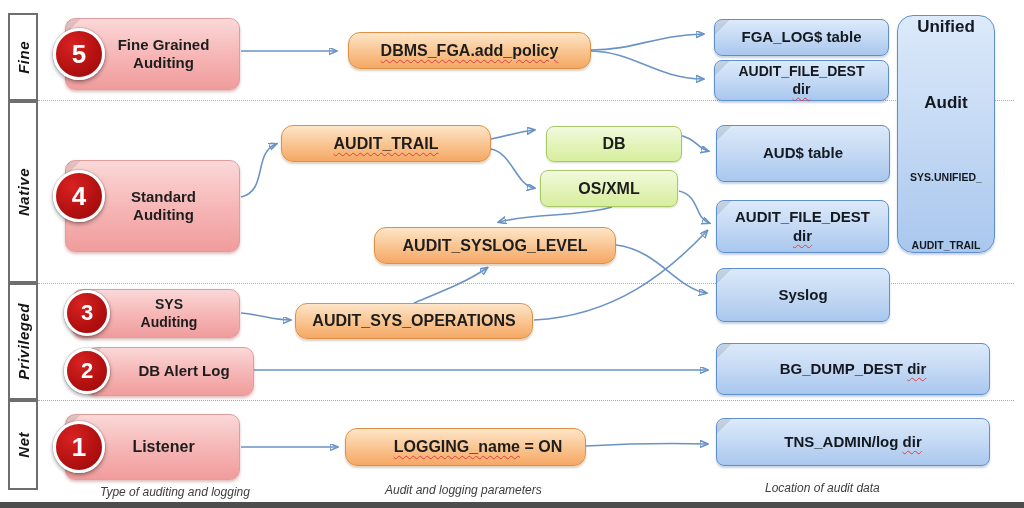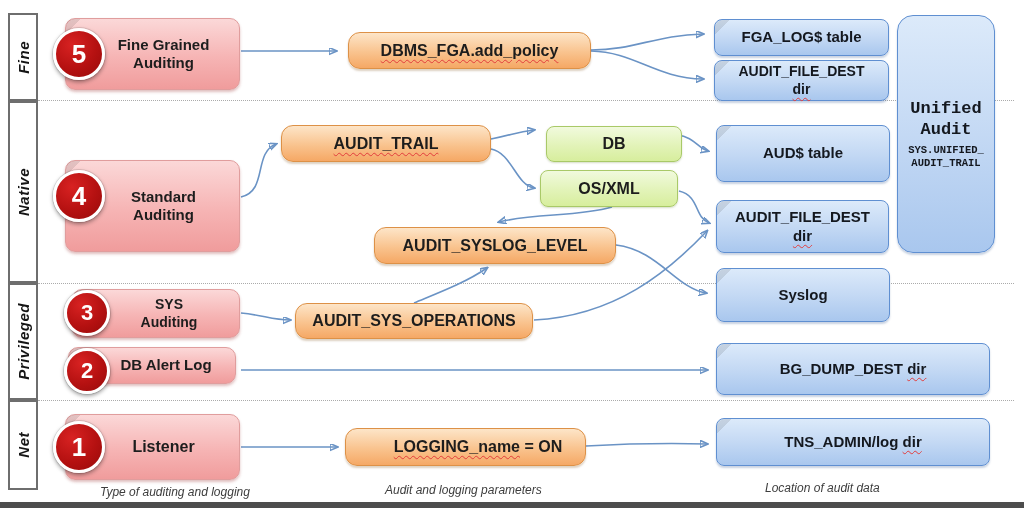--- a/index.html
+++ b/index.html
@@ -67,21 +67,21 @@
     border:3px solid #ffffff;
     box-shadow:0 2px 4px rgba(0,0,0,0.40), 0 0 0 1px rgba(0,0,0,0.10);
     display:flex; align-items:center; justify-content:center;
     color:#ffffff; font-weight:700;
   }
   .badge.big { width:52px; height:52px; font-size:26px; }
   .badge.small { width:46px; height:46px; font-size:22px; }
 
   
   #unified {
-    border-radius:16px; justify-content:center;font-family:Liberation Mono, monospace;
+    border-radius:16px; justify-content:space-between;
   }
   #unified .big1 { font-size:17px; line-height:1.25; }
   #unified .sub { font-size:10.5px; line-height:1.25; margin-top:4px; letter-spacing:0; }
 
   
   .sq {
     text-decoration:underline;
     text-decoration-style:wavy;
     text-decoration-color:#e23c3c;
     text-decoration-thickness:1px;
@@ -151,21 +151,21 @@
     <span>Auditing</span>
   </div>
   <div class="node pink fold" style="left:65px; top:160px; width:175px; height:92px; padding-left:22px;">
     <span>Standard</span>
     <span>Auditing</span>
   </div>
   <div class="node pink fold" style="left:72px; top:289px; width:168px; height:49px; padding-left:26px; font-size:14px;">
     <span>SYS</span>
     <span>Auditing</span>
   </div>
-  <div class="node pink fold" style="left:68px; top:347px; width:168px; height:37px; padding-left:28px; font-size:15px;">
+  <div class="node pink fold" style="left:86px; top:347px; width:168px; height:49px; padding-left:28px; font-size:15px;">
     <span>DB Alert Log</span>
   </div>
   <div class="node pink fold" style="left:65px; top:414px; width:175px; height:66px; padding-left:22px; font-size:16px;">
     <span>Listener</span>
   </div>
 
   <div class="badge big" style="left:53px; top:28px;">
       <span>5</span>
     </div>
   <div class="badge big" style="left:53px; top:170px;">

